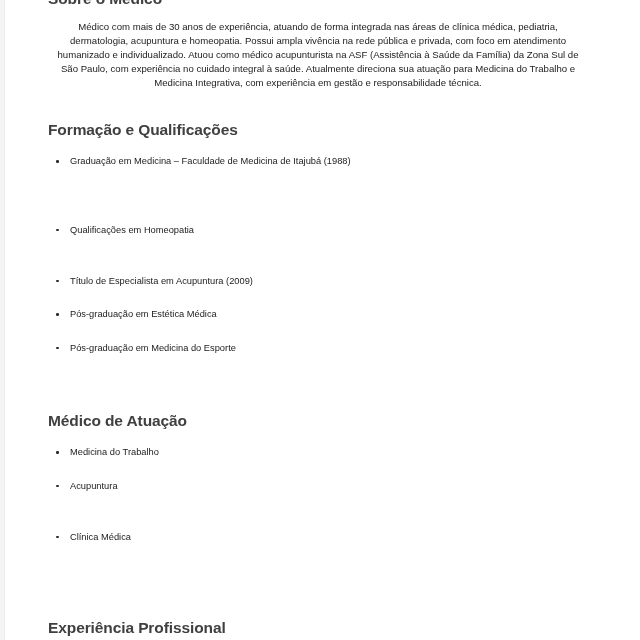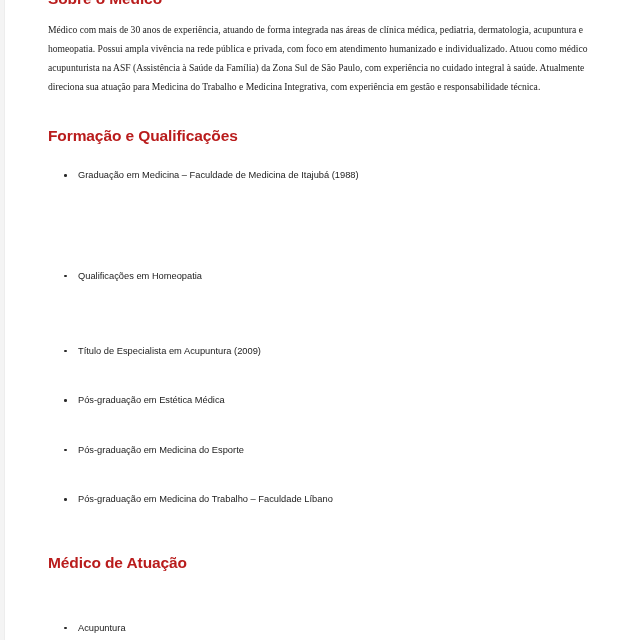--- a/index.html
+++ b/index.html
@@ -41,53 +41,52 @@
     position: relative;
     width: 540px;
   }
 
   
   .section-title {
     font-size: 15.5px;
     font-weight: bold;
     line-height: 20px;
     letter-spacing: -0.1px;
-    color: #b91c1c;
+    color: #404040;
     margin: 0;
   }
 
   .section-title.top-cut {
     
     margin-top: -11px;
   }
 
   
   .body-text {
     font-size: 9.6px;
-    line-height: 19px;
+    line-height: 14px;
     color: #1b1b1b;
     margin: 0;
-    text-align: left;
+    text-align: center;
     width: 540px;
-    font-family: Liberation Serif, serif;
   }
 
   
   ul.bullets {
     list-style: none;
     margin: 0;
     padding: 0;
   }
   ul.bullets > li {
     position: relative;
     font-size: 9.3px;
     line-height: 12px;
     color: #1b1b1b;
     padding-left: 18px;
-    margin: 12px;
+    margin: 4px;
   }
   ul.bullets > li::before {
     content: "";
     position: absolute;
     left: 4px;
     top: 5px;
     width: 2.6px;
     height: 2.6px;
     background: #2a2a2a;
     border-radius: 50%;
@@ -123,43 +122,42 @@
       <li class="spacer-li" style="height:13.5px"></li>
       <li>Qualificações em Homeopatia</li>
       <li class="spacer-li" style="height:13.5px"></li>
       <li class="spacer-li" style="height:13.5px"></li>
       <li>Título de Especialista em Acupuntura (2009)</li>
       <li class="spacer-li" style="height:13.5px"></li>
       <li>Pós-graduação em Estética Médica</li>
       <li class="spacer-li" style="height:13.5px"></li>
       <li>Pós-graduação em Medicina do Esporte</li>
       <li class="spacer-li" style="height:13.5px"></li>
-      <li>Pós-graduação em Medicina do Trabalho – Faculdade Líbano</li>
     </ul>
 
     <div class="sp-section-gap"></div>
 
     <h2 class="section-title">Médico de Atuação</h2>
 
     <div class="sp-title-to-list"></div>
 
     <ul class="bullets">
+      <li>Medicina do Trabalho</li>
       <li class="spacer-li" style="height:13.5px"></li>
       <li>Acupuntura</li>
       <li class="spacer-li" style="height:13.5px"></li>
       <li class="spacer-li" style="height:13.5px"></li>
       <li>Clínica Médica</li>
       <li class="spacer-li" style="height:13.5px"></li>
-      <li>Dermatologia</li>
       <li class="spacer-li" style="height:13.5px"></li>
-      <li>Pediatria</li>
     </ul>
 
     <div class="sp-section-gap"></div>
 
+    <h2 class="section-title">Experiência Profissional</h2>
 
     <div class="sp-title-to-list"></div>
 
   </div>
 </div>
 
 <style>
   
   ul.bullets > li.spacer-li::before { display: none; }
   ul.bullets > li.spacer-li { padding: 0; line-height: 0; }

